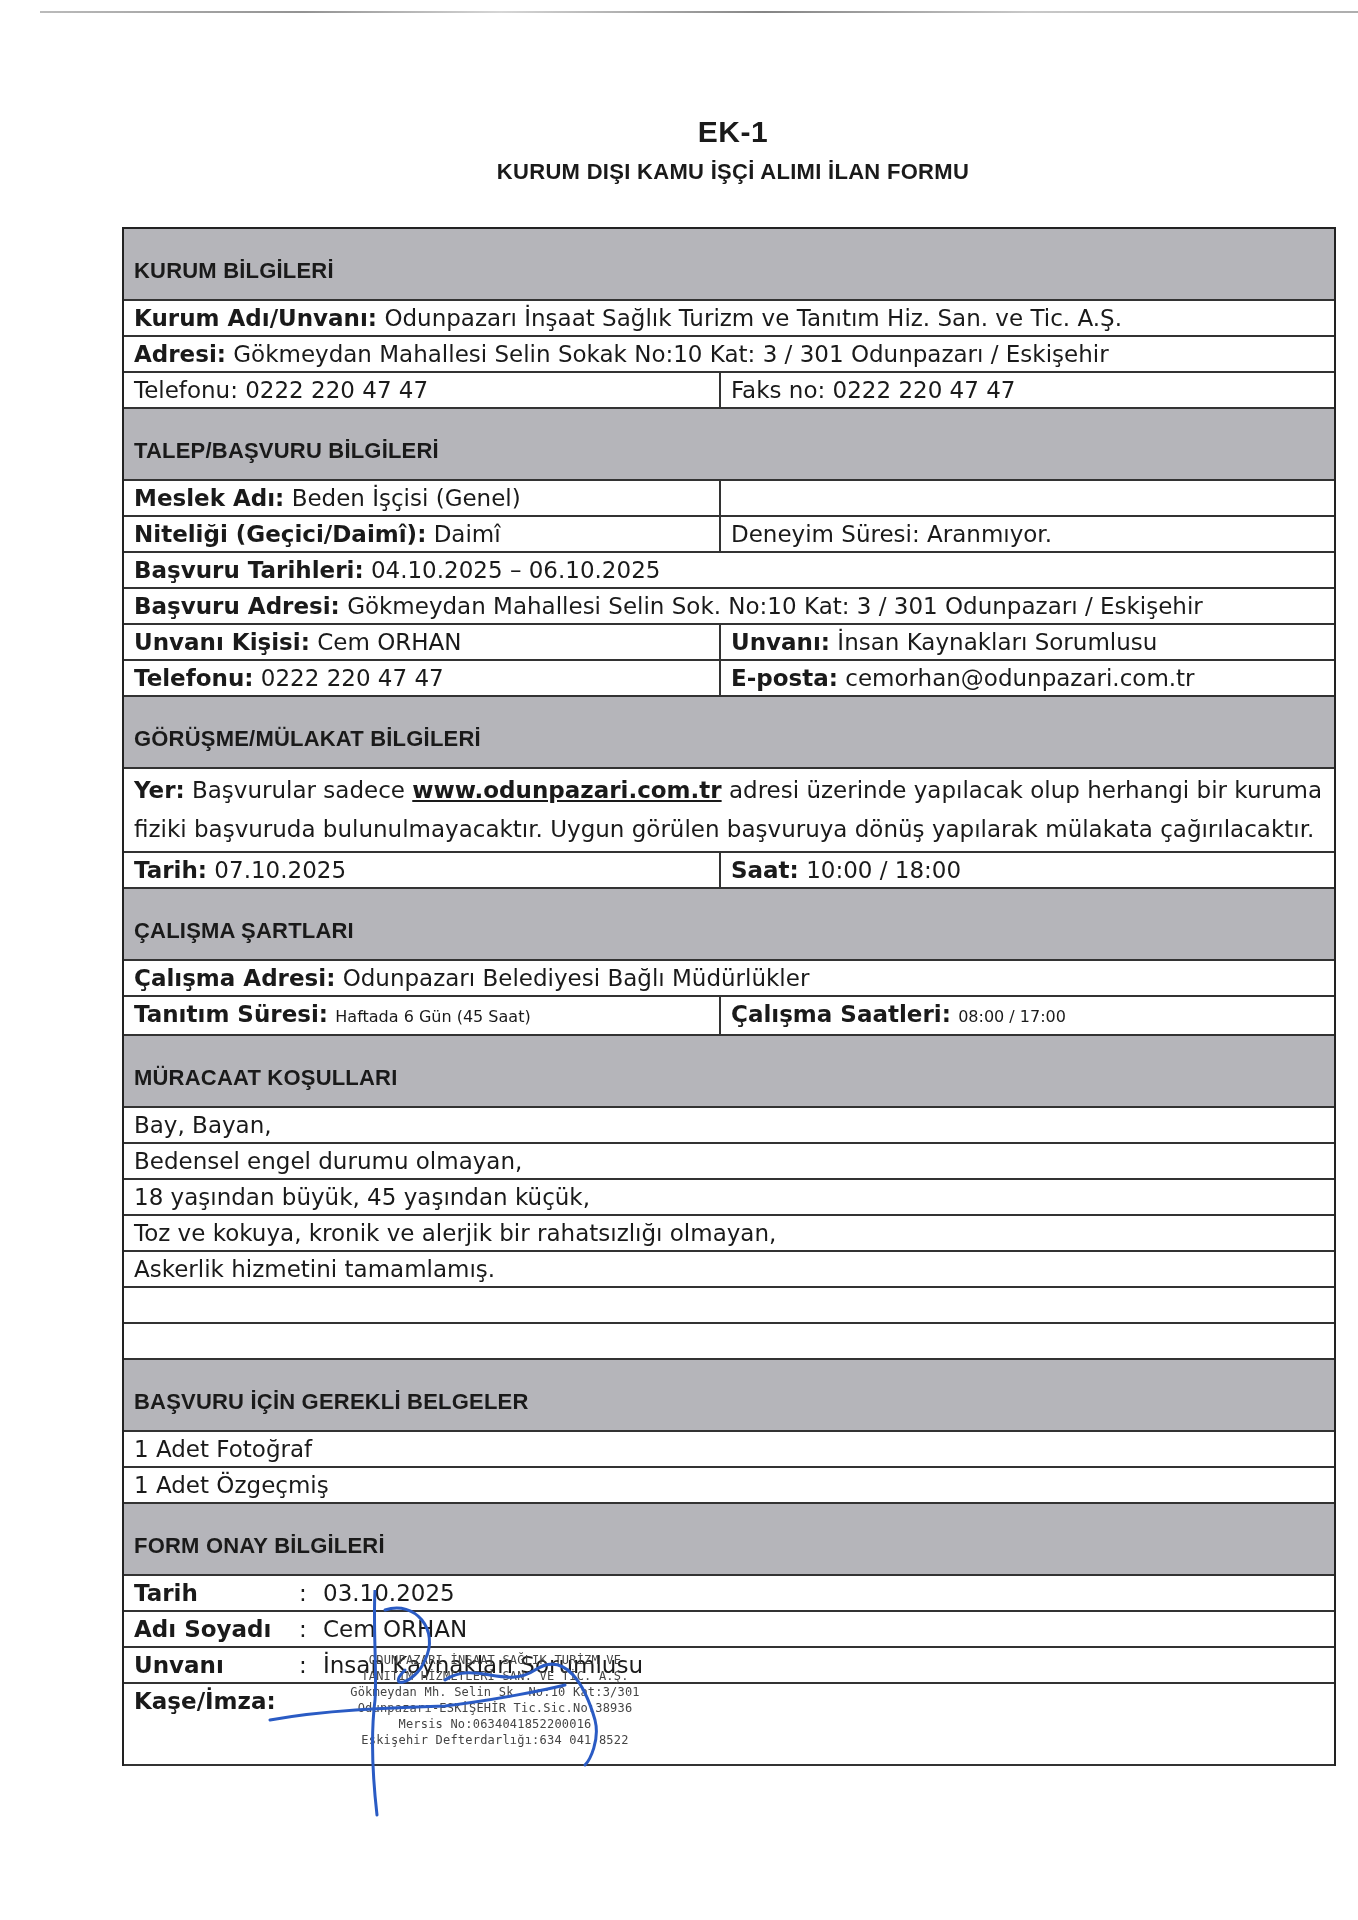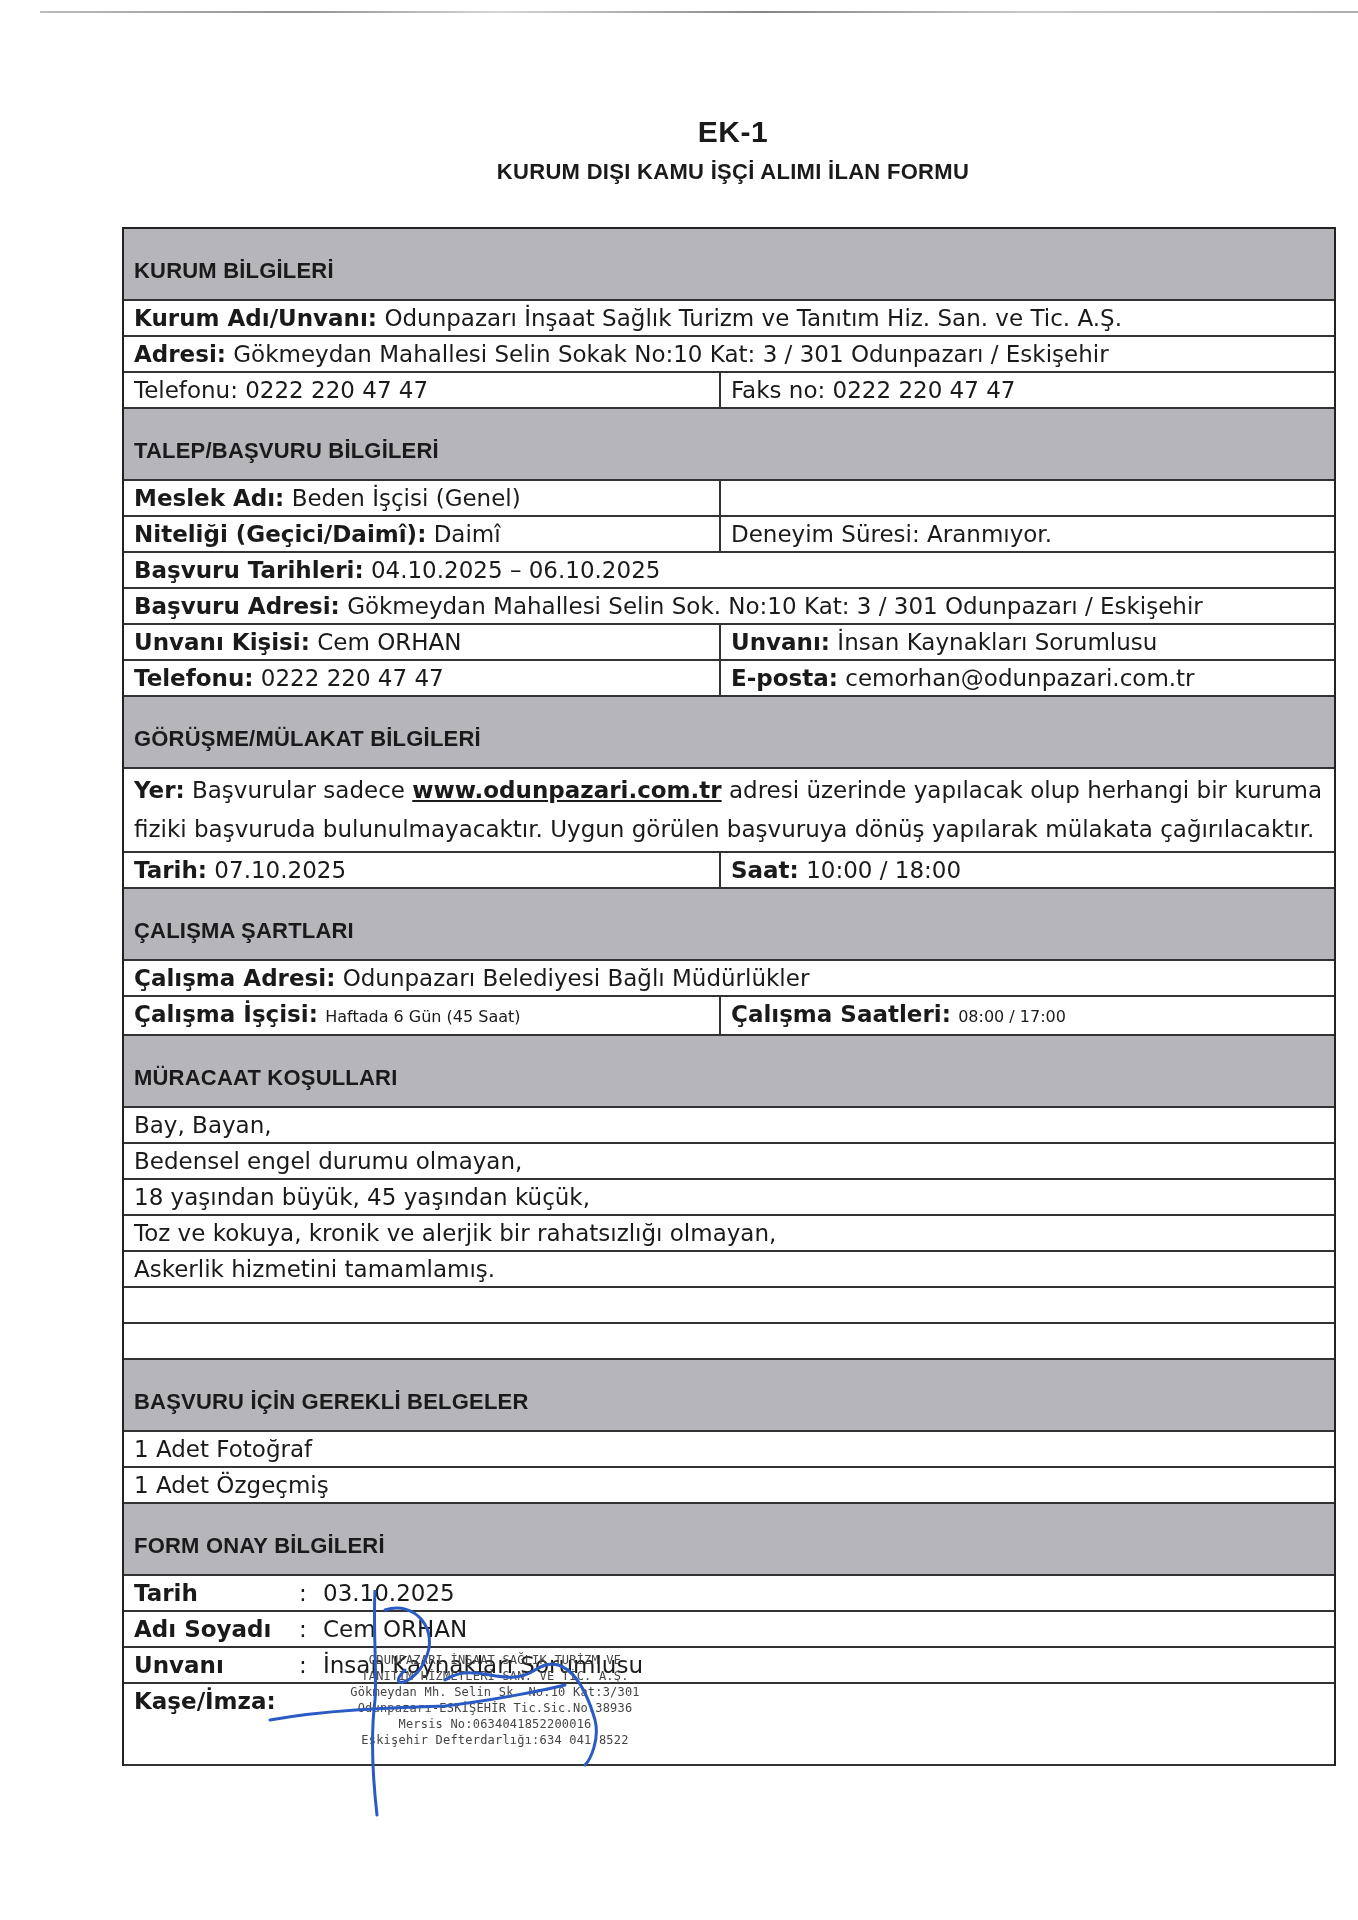--- a/index.html
+++ b/index.html
@@ -92,21 +92,21 @@
     <div class="cell"><span class="lbl">Saat:</span> <span>10:00 / 18:00</span></div>
   </div>
 
   <div class="row hdr">
     <div class="cell">ÇALIŞMA ŞARTLARI</div>
   </div>
   <div class="row">
     <div class="cell"><span class="lbl">Çalışma Adresi:</span> <span>Odunpazarı Belediyesi Bağlı Müdürlükler</span></div>
   </div>
   <div class="row">
-    <div class="cell left"><span class="lbl">Çalışma İşçisi:</span> <span class="small">Haftada 6 Gün (45 Saat)</span></div>
+    <div class="cell left"><span class="lbl">Tanıtım Süresi:</span> <span class="small">Haftada 6 Gün (45 Saat)</span></div>
     <div class="cell"><span class="lbl">Çalışma Saatleri:</span> <span class="small">08:00 / 17:00</span></div>
   </div>
 
   <div class="row hdr">
     <div class="cell">MÜRACAAT KOŞULLARI</div>
   </div>
   <div class="row">
       <div class="cell">Bay, Bayan,</div>
     </div>
   <div class="row">

